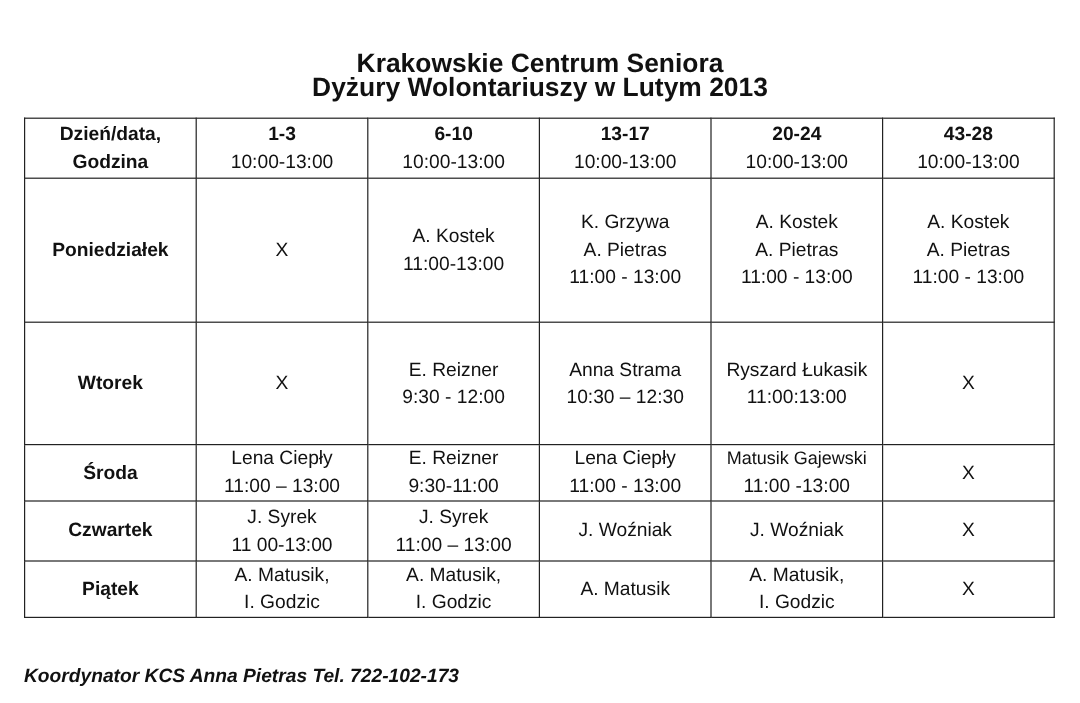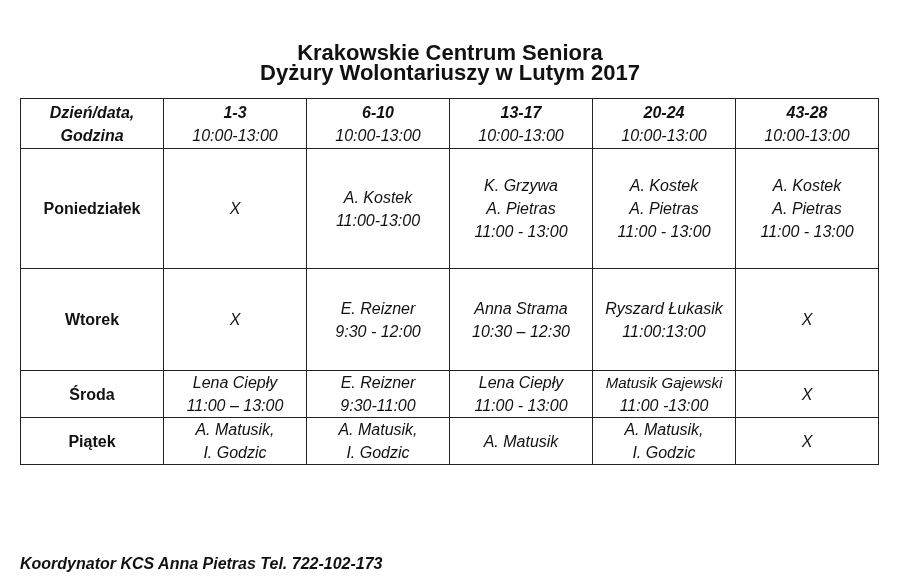--- a/index.html
+++ b/index.html
@@ -41,42 +41,42 @@
       vertical-align: middle;
       font-size: 16px;
       line-height: 23px;
       padding: 0;
       font-weight: normal;
     }
     table.schedule th .head-bold,
     table.schedule td.day-cell {
       font-weight: bold;
     }
-    .line { display: block; font-style: italic; }
+    .line { display: block; }
     .row-header { height: 50px; }
     .row-mon { height: 120px; }
     .row-tue { height: 102px; margin-left: 25px; }
     .row-wed { height: 35px; }
     .row-thu { height: 50px; }
     .row-fri { height: 45px; }
 
     .footer {
       position: absolute;
       left: 20px;
       top: 555px;
       font-size: 16px;
       font-weight: bold;
       font-style: italic;
     }
   </style>
 </head>
 <body>
 
 <div class="title t1">Krakowskie Centrum Seniora</div>
-<div class="title t2">Dyżury Wolontariuszy w Lutym 2017</div>
+<div class="title t2">Dyżury Wolontariuszy w Lutym 2013</div>
 
 <table class="schedule">
   <colgroup>
     <col style="width:143px">
       <col style="width:143px">
       <col style="width:143px">
     <col style="width:143px">
       <col style="width:143px">
       <col style="width:143px">
   </colgroup>
@@ -174,20 +174,40 @@
       </td>
       <td>
         <span class="line" style="font-size:15px">Matusik Gajewski</span>
         <span class="line">11:00 -13:00</span>
       </td>
       <td>
         <span class="line">X</span>
       </td>
     </tr>
 
+    <tr class="row-thu">
+      <td class="day-cell">Czwartek</td>
+      <td>
+        <span class="line">J. Syrek</span>
+        <span class="line">11 00-13:00</span>
+      </td>
+      <td>
+        <span class="line">J. Syrek</span>
+        <span class="line">11:00 – 13:00</span>
+      </td>
+      <td>
+        <span class="line">J. Woźniak</span>
+      </td>
+      <td>
+        <span class="line">J. Woźniak</span>
+      </td>
+      <td>
+        <span class="line">X</span>
+      </td>
+    </tr>
 
     <tr class="row-fri">
       <td class="day-cell">Piątek</td>
       <td>
         <span class="line">A. Matusik,</span>
         <span class="line">I. Godzic</span>
       </td>
       <td>
         <span class="line">A. Matusik,</span>
         <span class="line">I. Godzic</span>

